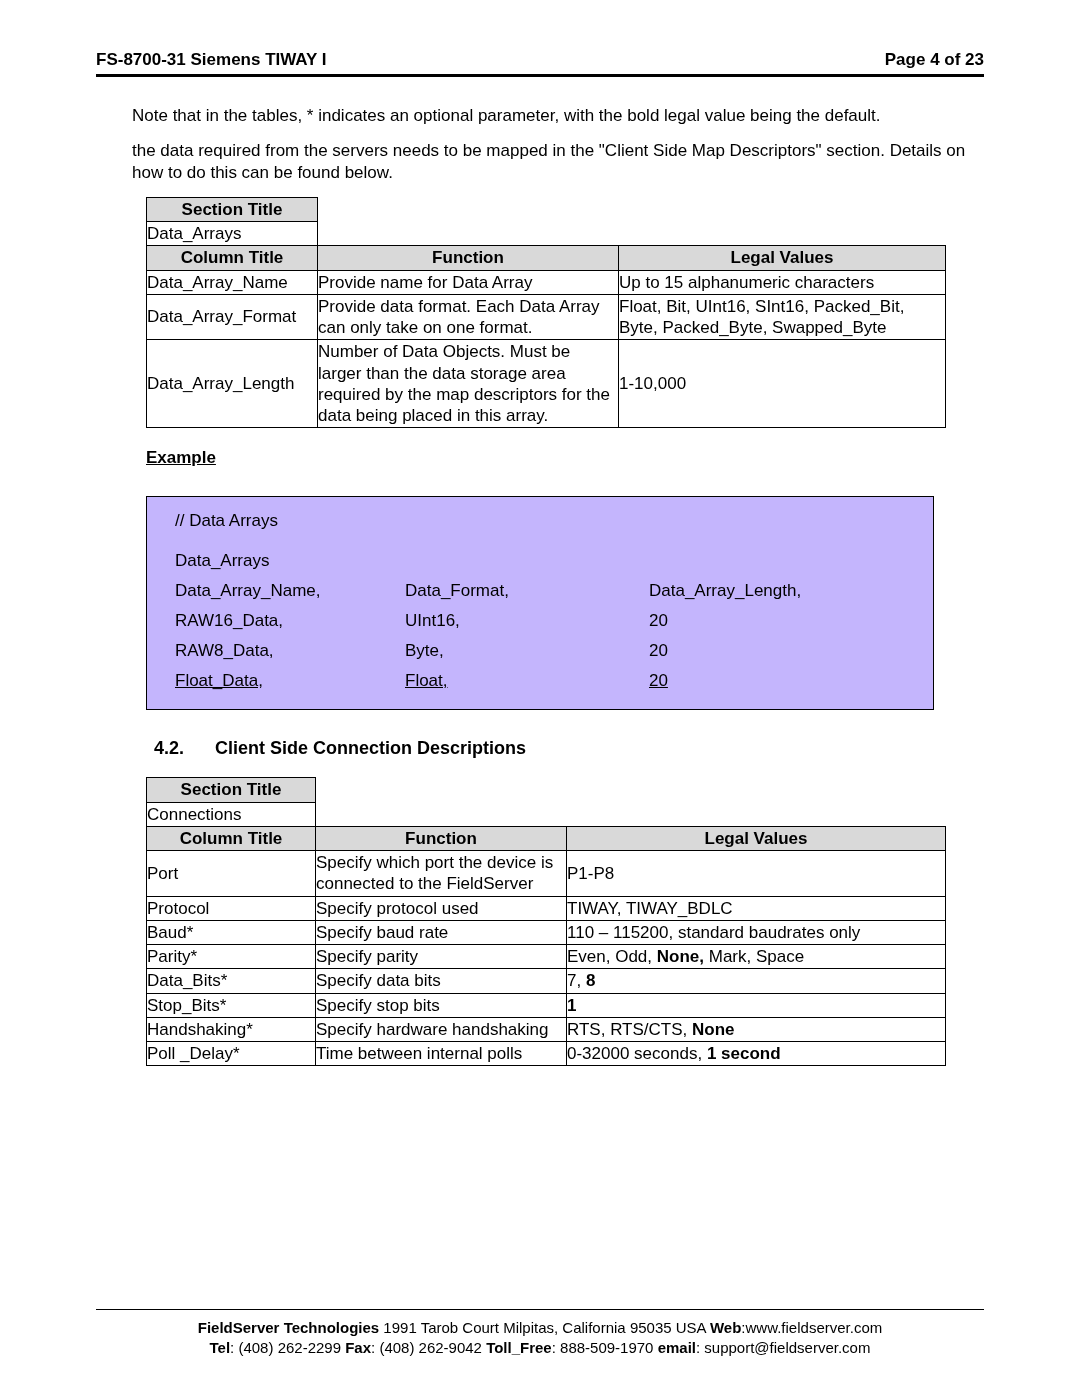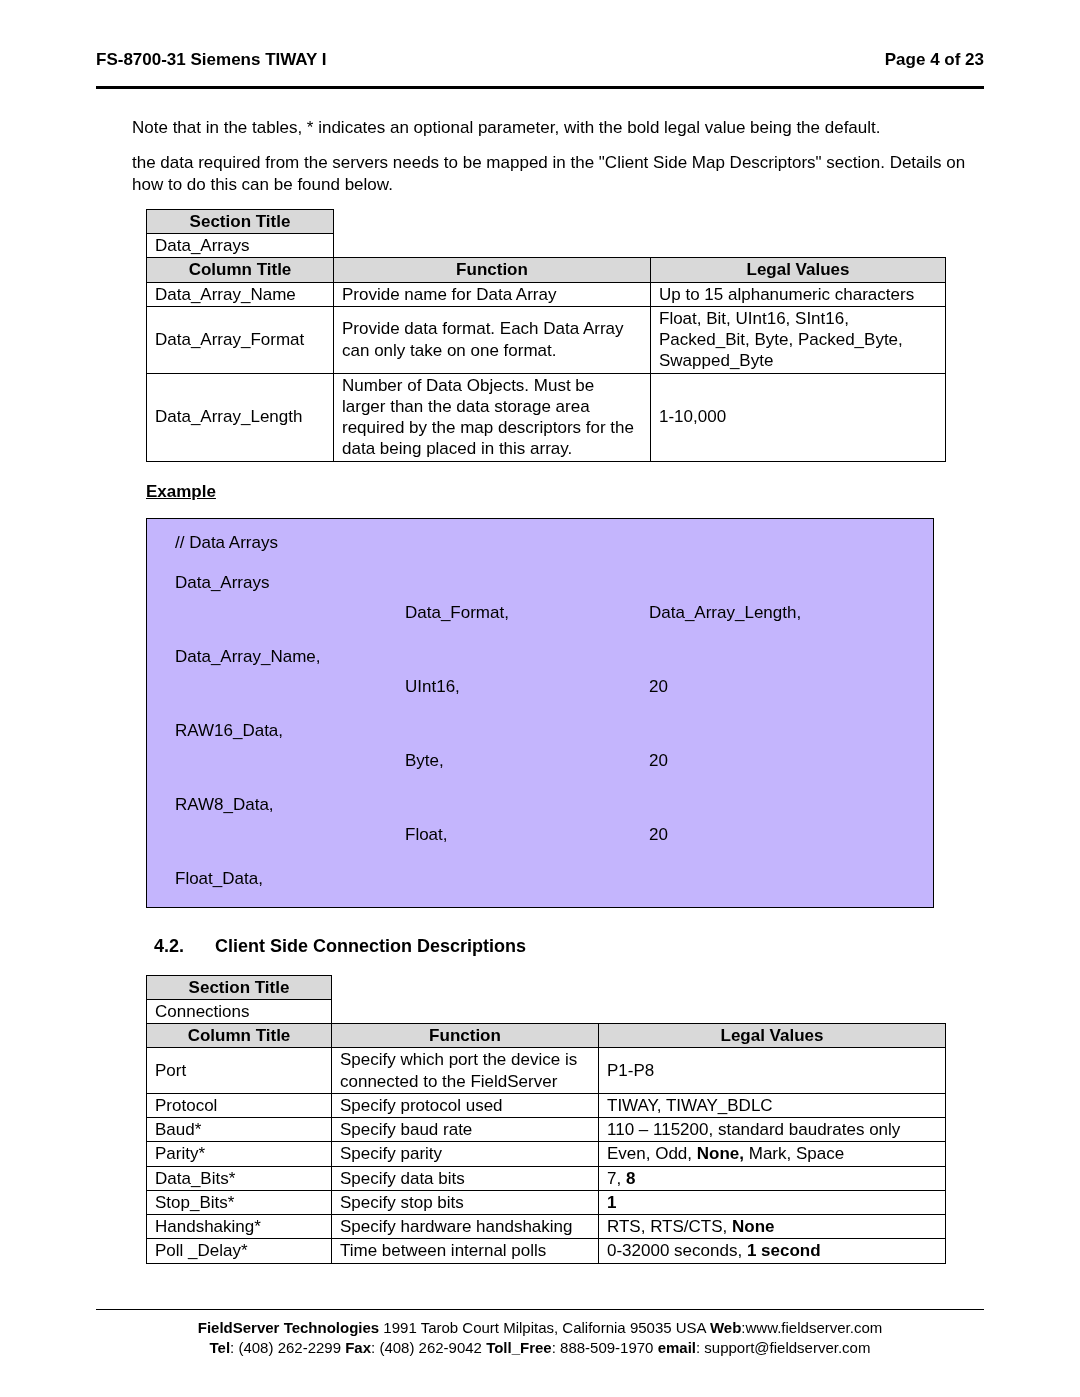--- a/index.html
+++ b/index.html
@@ -15,66 +15,66 @@
     min-height: 1397px;
     box-sizing: border-box;
     padding: 50px 96px 50px 96px;
     position: relative;
   }
   .hdr {
     display: flex;
     justify-content: space-between;
     font-weight: bold;
     border-bottom: 3px solid #000;
-    padding-bottom: 16px;
+    padding-bottom: 4px;
     margin-bottom: 28px;
   }
   .para {
     margin: 0 0 14px 36px;
     line-height: 1.25;
   }
   .tbl {
     border-collapse: collapse;
     margin-left: 50px;
     margin-bottom: 20px;
   }
   .tbl td, .tbl th {
     border: 1px solid #000;
-    padding: 1px 8px;
+    padding: 1px 0;
     text-align: left;
     vertical-align: middle;
     font-size: 17px;
     line-height: 1.25;
   }
   .tbl th {
     background: #d9d9d9;
     font-weight: bold;
     text-align: center;
   }
   .noborder {
     border: none !important;
     background: transparent !important;
   }
   .section-label {
     font-weight: bold;
     text-decoration: underline;
-    margin: 18px 0 16px 50px;
+    margin: 18px 0 28px 50px;
   }
   .code-block {
     background: #c4b5fd;
     border: 1px solid #000;
     margin: 0 50px 28px 50px;
     padding: 14px 28px 18px 28px;
     font-size: 17px;
   }
   .code-row {
     display: flex;
     margin-bottom: 10px;
   }
-  .code-c1 { width: 230px; margin-top: 44px; }
+  .code-c1 { width: 230px; }
   .code-c2 { width: 200px; }
   .code-c3 { flex: 1; margin-left: 44px; }
   .h42 {
     font-weight: bold;
     margin: 10px 0 18px 58px;
     font-size: 18px;
   }
   .h42 .num { display: inline-block; width: 56px; }
   .footer {
     position: absolute;
@@ -152,21 +152,21 @@
   <div class="code-row">
     <span class="code-c1">RAW16_Data,</span>
     <span class="code-c2">UInt16,</span>
     <span class="code-c3">20</span>
   </div>
   <div class="code-row">
     <span class="code-c1">RAW8_Data,</span>
     <span class="code-c2">Byte,</span>
     <span class="code-c3">20</span>
   </div>
-  <div class="code-row" style="margin-bottom:0;">
+  <div class="code-row" style="margin-bottom:0;text-decoration:underline;">
     <span class="code-c1">Float_Data,</span>
     <span class="code-c2">Float,</span>
     <span class="code-c3">20</span>
   </div>
 </div>
 
 <div class="h42">
   <span class="num">4.2.</span>
   <span>Client Side Connection Descriptions</span>
 </div>

